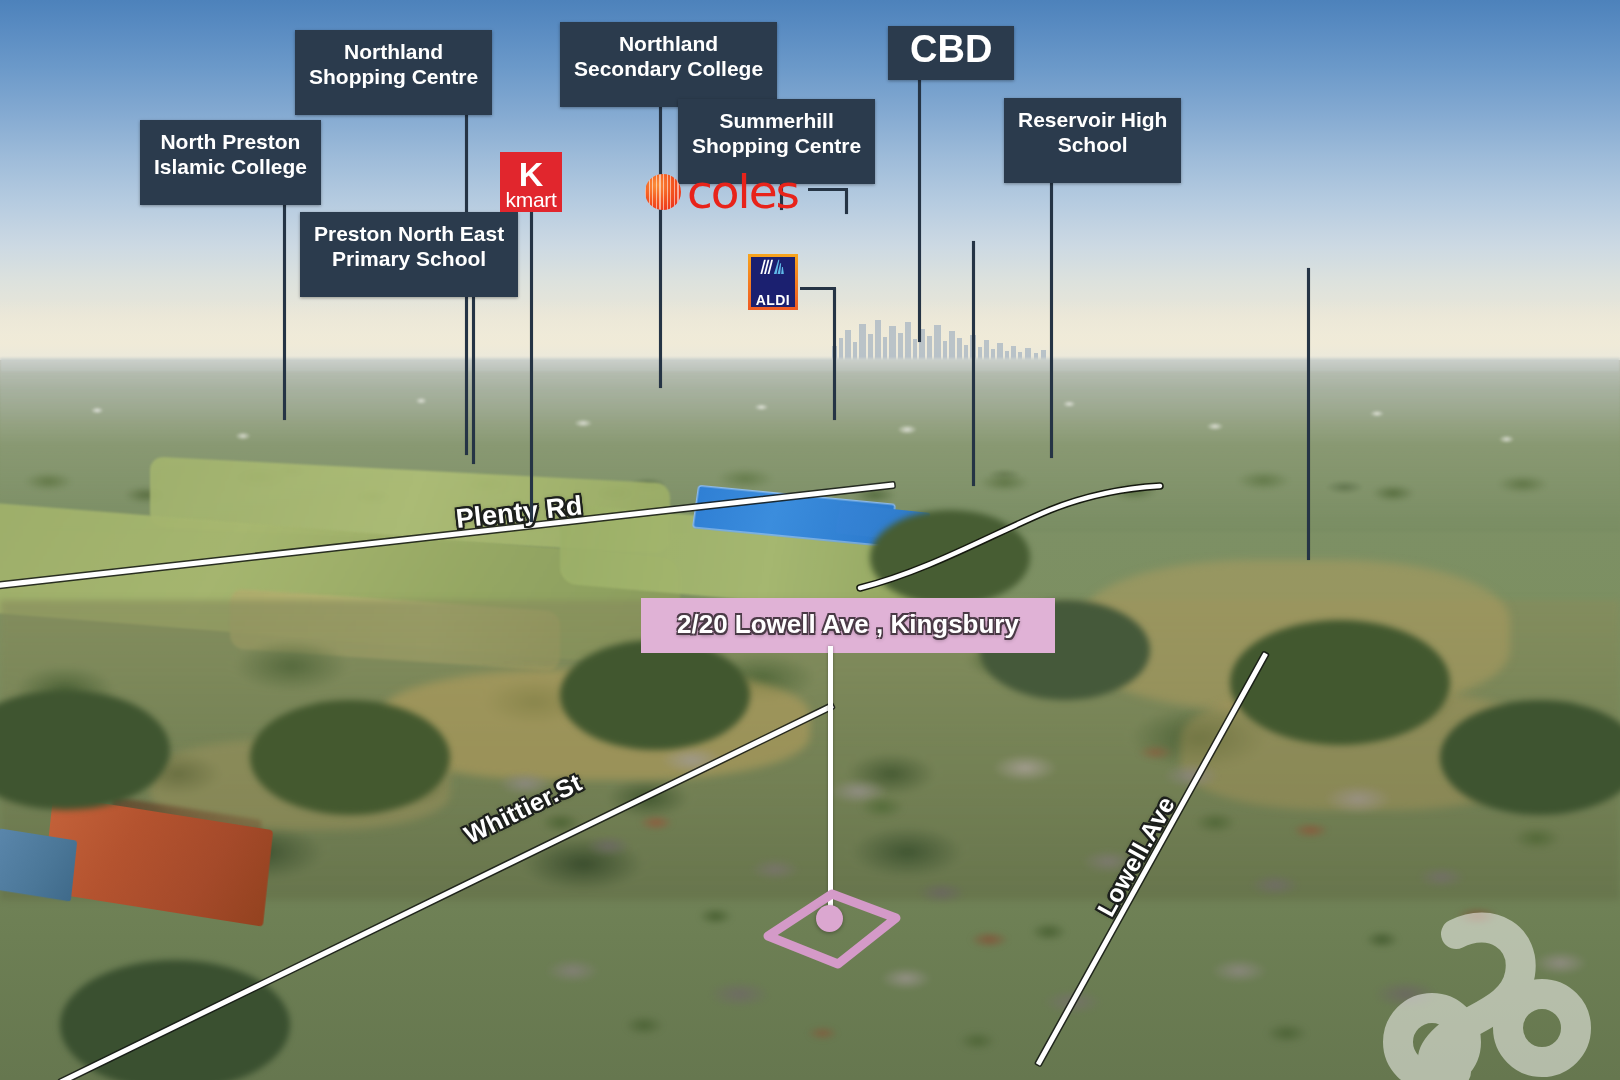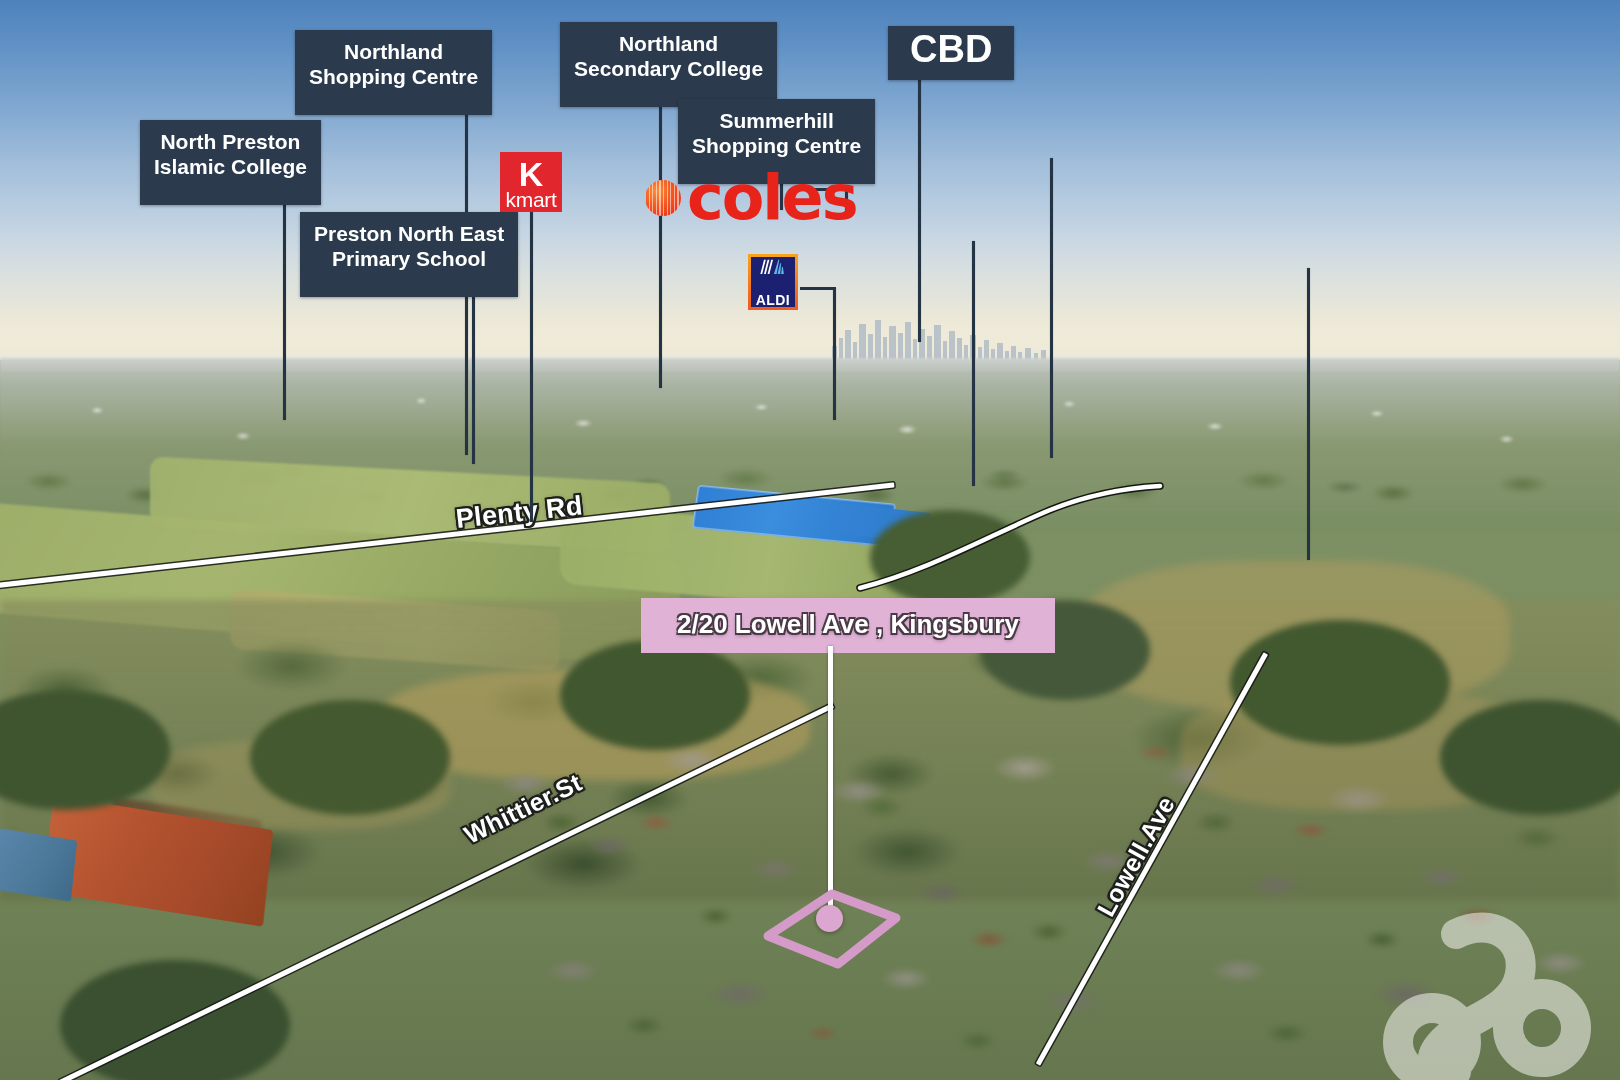--- a/index.html
+++ b/index.html
@@ -223,21 +223,21 @@
   }
 
   .coles { display:flex; align-items:center; gap:6px; }
   .coles .dot {
     width:36px; height:36px; border-radius:50%;
     background:
       repeating-linear-gradient(90deg, rgba(255,255,255,.55) 0 1.2px, rgba(255,255,255,0) 1.2px 3.6px),
       radial-gradient(circle at 32% 30%, #fb8f3a 0%, #f4561f 45%, #e8231a 100%);
   }
   .coles .txt {
-    font-size:62px; font-weight:bold; color:#e8231a;
+    font-size:47px; font-weight:normal; color:#e8231a;
     letter-spacing:-2px; line-height:.85;
     font-family:"DejaVu Sans",sans-serif;
     text-align:center;
   }
 
   .aldi {
     width:50px; height:56px;
     background:linear-gradient(to bottom,#f7a41d,#f48020 45%,#ef5a24);
     padding:3px;
   }
@@ -488,20 +488,22 @@
 Primary School</div>
 
   <div class="poi" style="left:560px; top:22px; font-size:21px;">Northland
 Secondary College</div>
 
   <div class="poi" style="left:678px; top:99px; font-size:21px;">Summerhill
 Shopping Centre</div>
 
   <div class="poi big" style="left:888px; top:26px;">CBD</div>
 
+  <div class="poi" style="left:1004px; top:98px; font-size:21px;">Reservoir High
+School</div>
 
 
 
   <div class="logo kmart" style="left:500px; top:152px;">
     <span class="k">K</span>
     <span class="w">kmart</span>
   </div>
 
   <div class="logo coles" style="left:645px; top:172px;">
     <span class="dot"></span>

